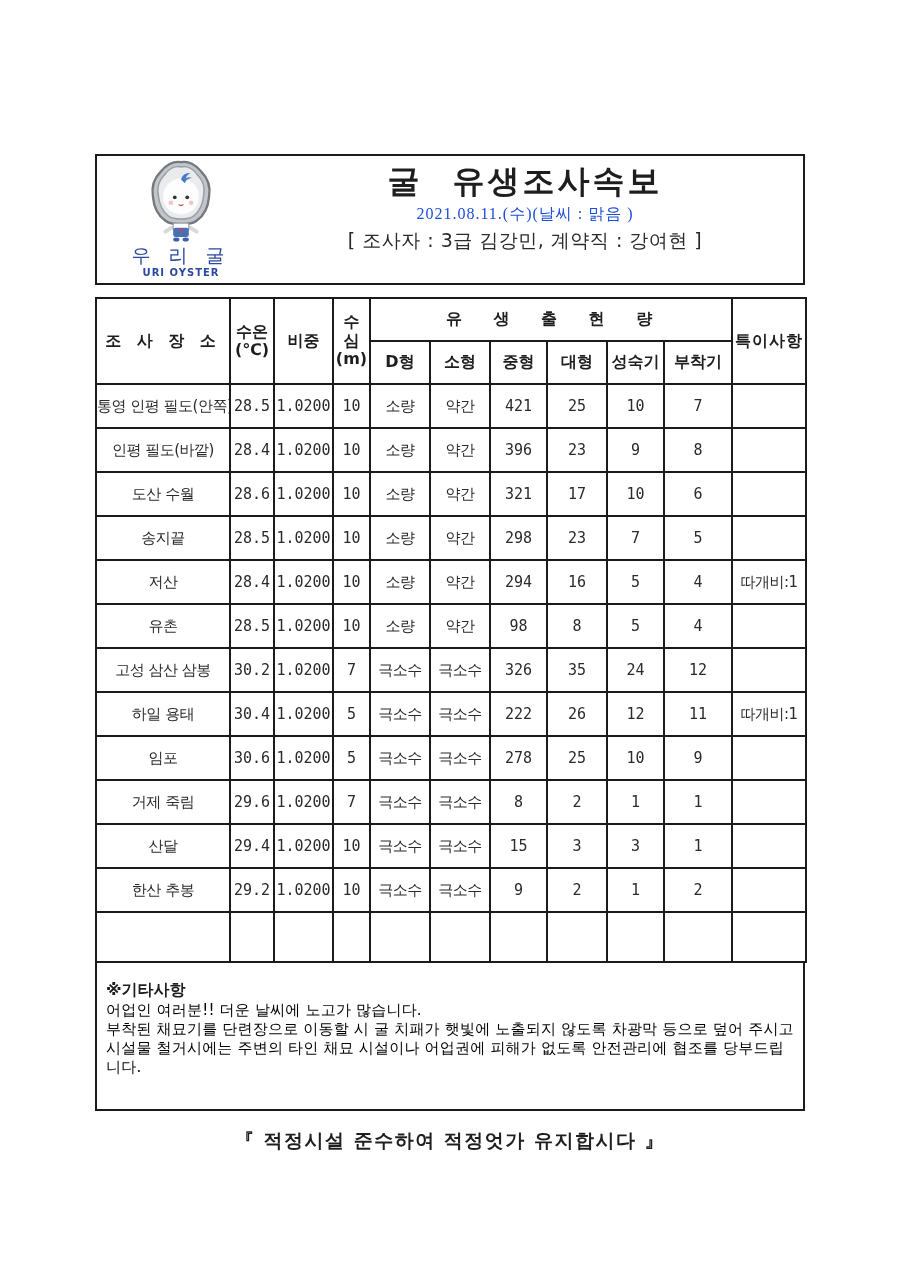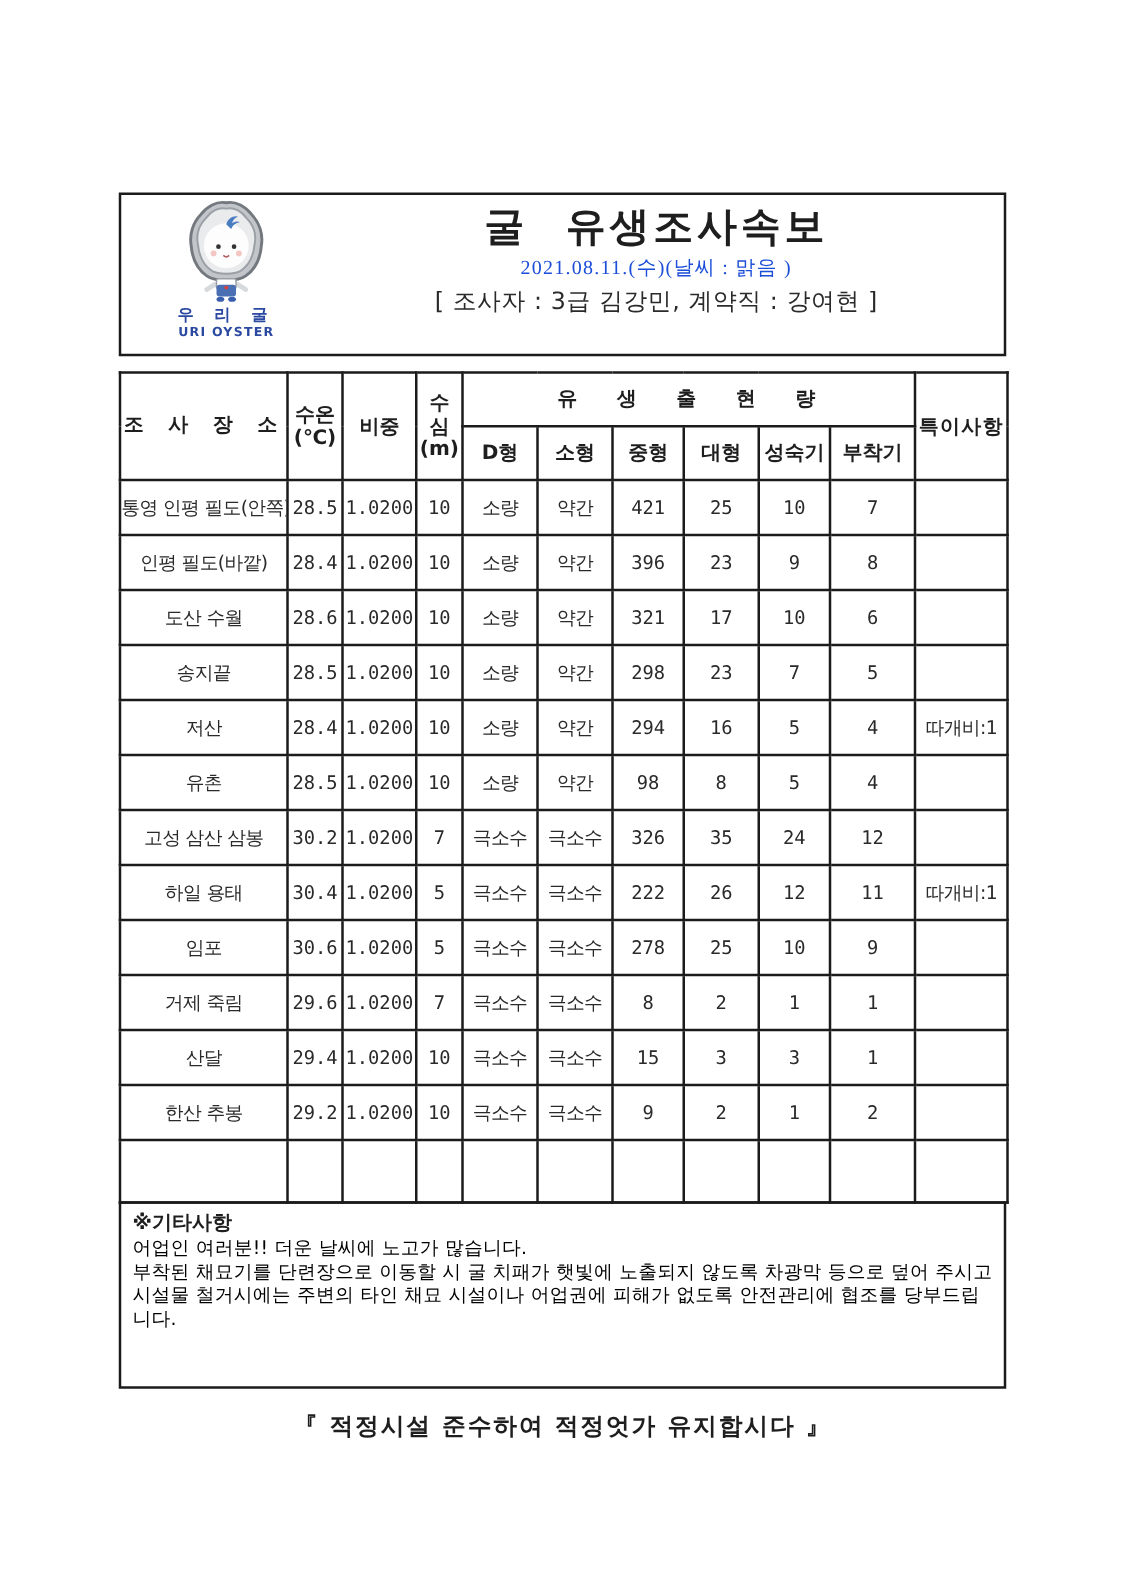--- a/index.html
+++ b/index.html
@@ -23,22 +23,22 @@
     position: relative;
   }
   .logo {
     position: absolute;
     left: 18px; top: 3px;
     width: 132px; height: 124px;
     text-align: center;
   }
   .logo svg { display: block; margin: 0 auto; }
   .logo-kr {
-    color: #2b49a0; font-weight: bold;
-    font-size: 13px; letter-spacing: 6px;
+    color: #2b49a0; font-weight: normal;
+    font-size: 19px; letter-spacing: 6px;
     line-height: 1.0; margin-top: 1px;
   }
   .logo-en {
     color: #2b49a0; font-weight: bold;
     font-size: 10px; letter-spacing: 1px;
     margin-top: 2px;
   }
   .header-text {
     position: absolute;
     left: 150px; right: 0; top: 0; bottom: 0;
@@ -71,21 +71,21 @@
     vertical-align: middle;
     overflow: hidden;
     white-space: nowrap;
     padding: 0;
   }
   table.survey thead tr { height: 43px; }
   table.survey th {
     font-size: 16px; font-weight: bold; color: #1e1e1e;
     line-height: 1.15;
   }
-  .th-loc { letter-spacing: 5px; font-family: Liberation Mono, monospace; }
+  .th-loc { letter-spacing: 5px; }
   .th-larvae { letter-spacing: 4px; word-spacing: 18px; font-size: 17px; }
   .th-sub { font-size: 15px; }
   .th-small { font-size: 14px; }
   .th-notes { font-size: 16px; letter-spacing: 1px; }
   table.survey tbody tr { height: 44px; }
   table.survey tbody tr.empty-row { height: 50px; }
   table.survey td { font-size: 15px; color: #2a2a2a; }
   td.loc {
     text-align: right;
     padding-right: 13px;
@@ -96,21 +96,21 @@
   td.word { font-size: 14px; letter-spacing: -0.5px; }
   td.note-cell { font-size: 12.5px; letter-spacing: -0.5px; margin-left: 17px; }
   
   .notes-box {
     box-sizing: border-box;
     width: 710px; height: 150px;
     border: 2px solid #1b1b1b;
     margin-top: -2px;
     padding: 5px 9px;
   }
-  .notes-heading { font-size: 16px; font-weight: bold; color: #1e1e1e; }
+  .notes-heading { font-size: 16px; font-weight: bold; color: #1e1e1e; margin-top: 12px; }
   .notes-line { font-size: 15px; color: #000000; margin-top: 0; letter-spacing: 0.2px; }
   
   .footer-slogan {
     margin-top: 17px;
     text-align: center;
     font-size: 19px; font-weight: bold;
     color: #1e1e1e; letter-spacing: 1.5px;
   }
 </style>
 </head>

